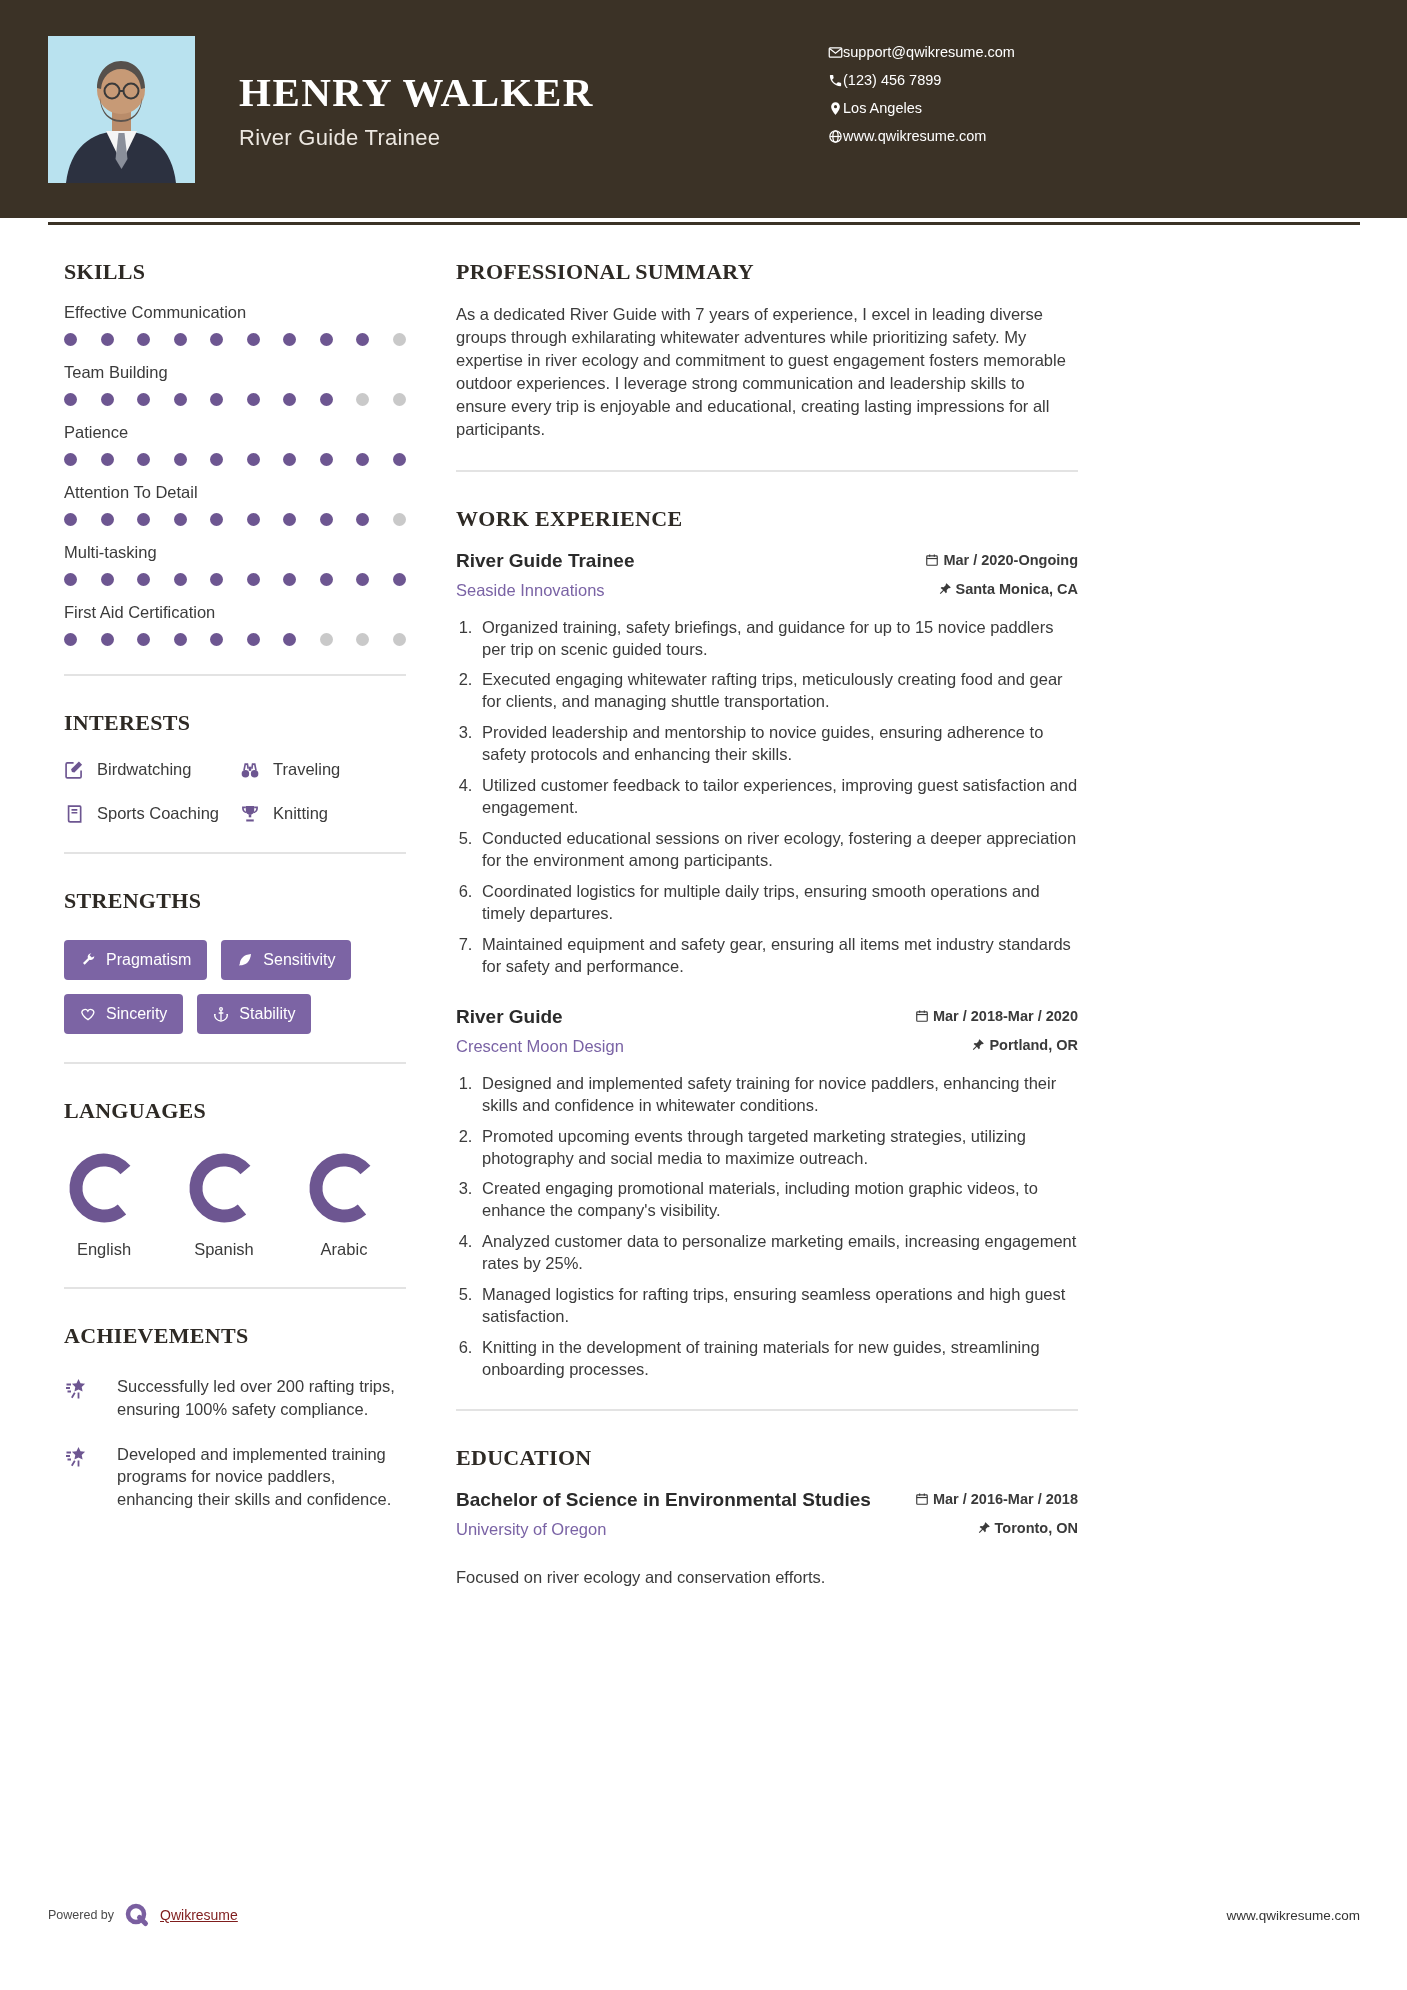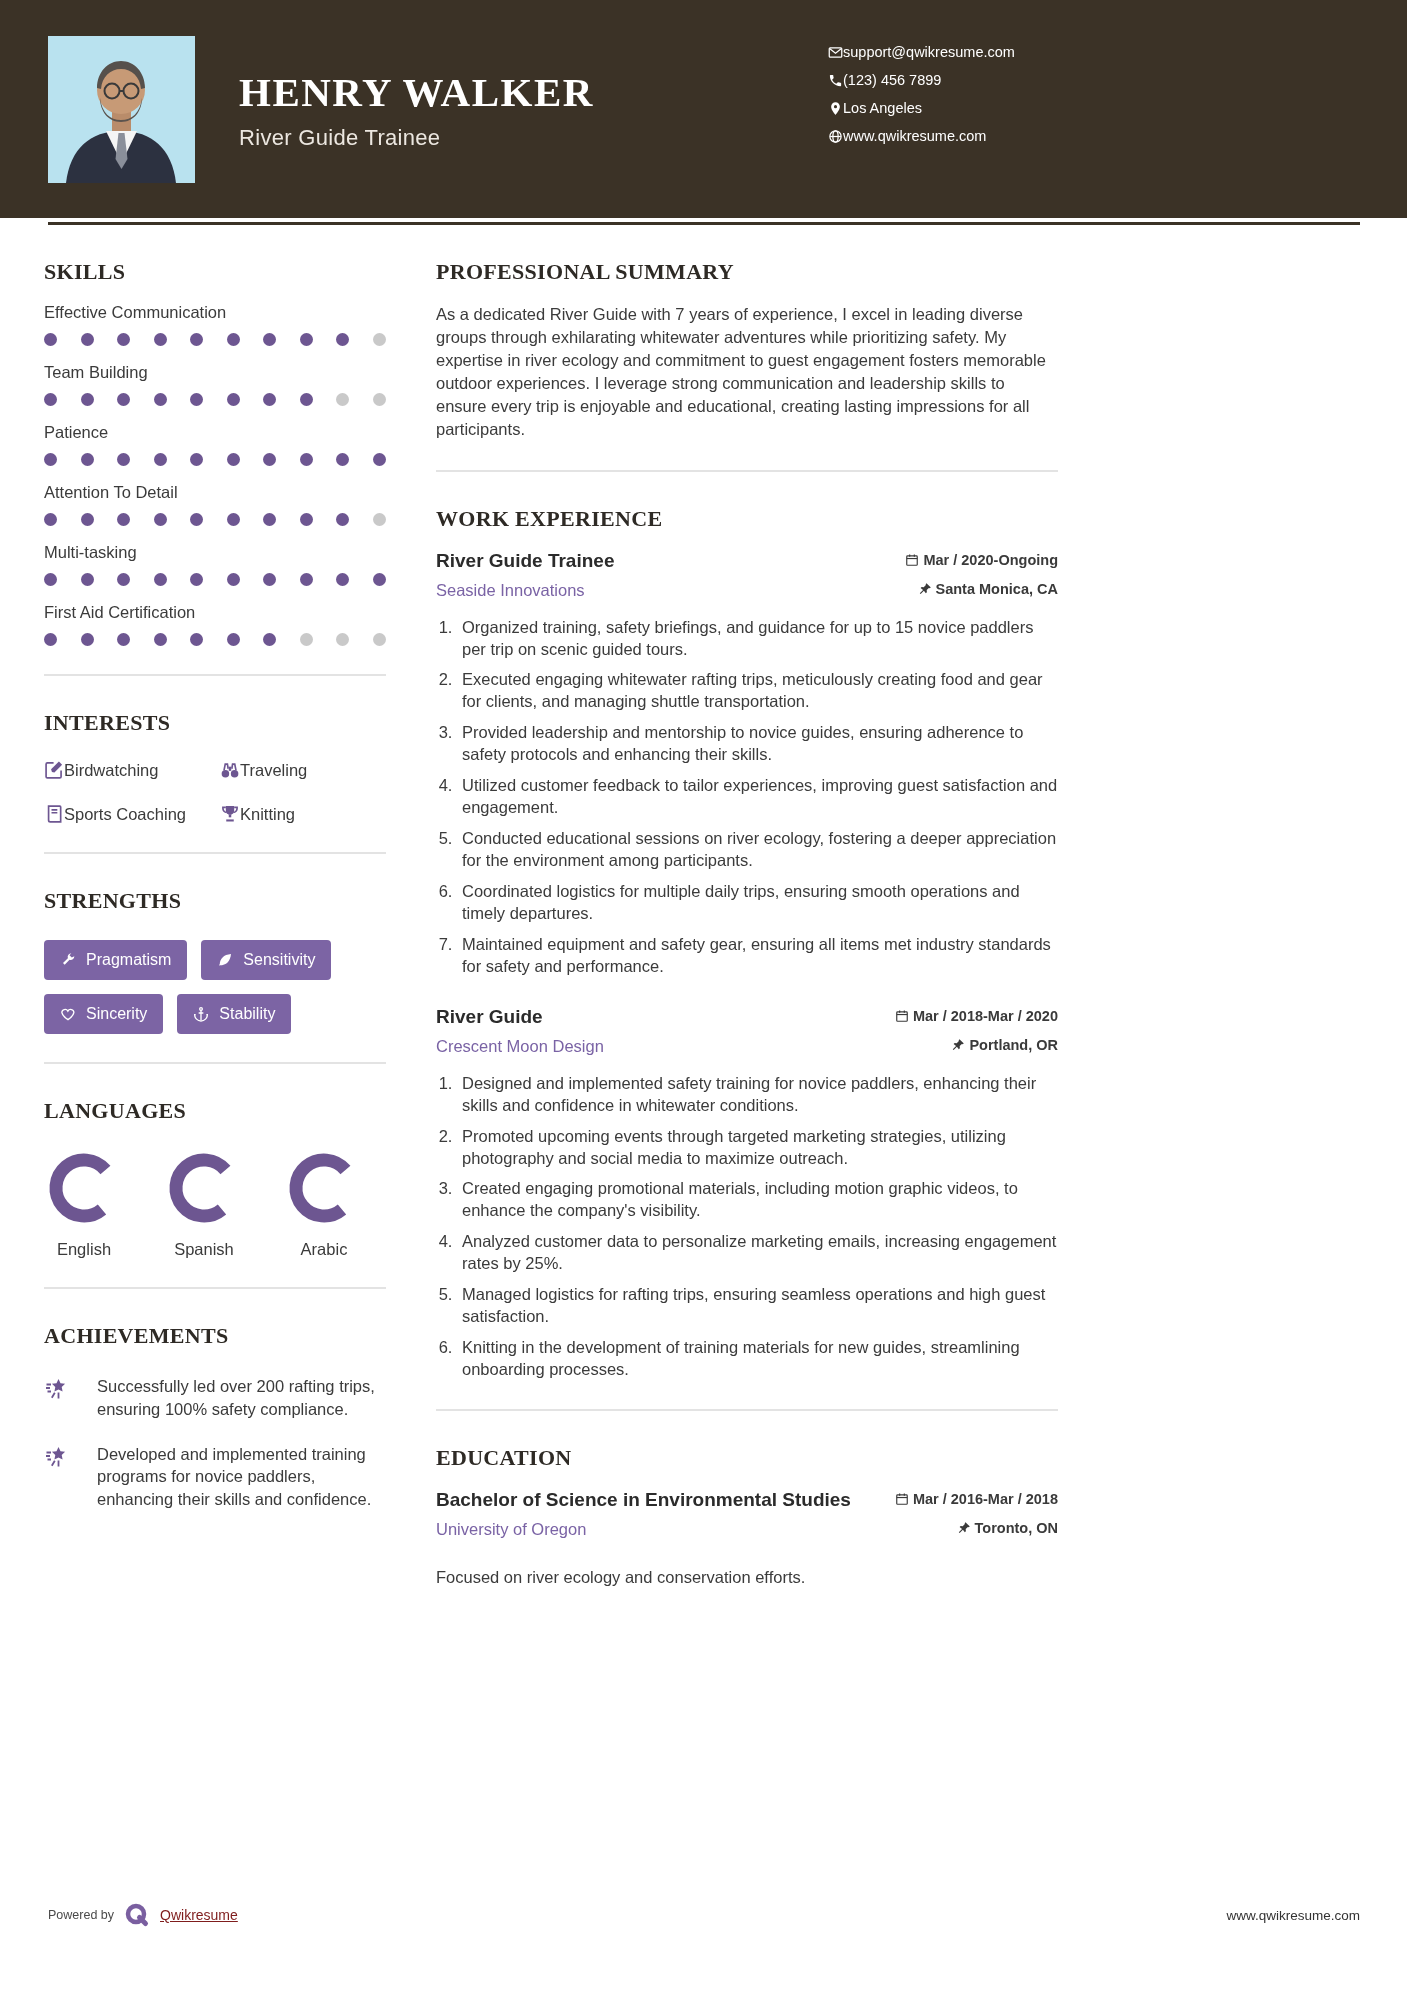--- a/index.html
+++ b/index.html
@@ -14,36 +14,36 @@
   .name { margin: 0 0 9px; font-family: "Liberation Serif", serif; font-weight: 700; font-size: 41px; letter-spacing: 1.5px; color: #ffffff; }
   .role { font-size: 22px; color: #ece7e0; letter-spacing: 0.3px; }
   .contacts { position: absolute; left: 828px; top: 44px; margin: 0; padding: 0; list-style: none; }
   .contact { display: flex; align-items: center; margin-bottom: 12px; color: #ffffff; font-size: 14.5px; }
   .contact .icon { width: 15px; height: 15px; color: #ffffff; }
   .icon { display: inline-flex; flex: none; }
   .icon svg { width: 100%; height: 100%; display: block; }
   .header-rule { height: 3px; background: var(--header-bg, #3b3226); margin: 4px 47px 0 48px; }
 
   
-  .columns { display: flex; padding: 0 44px; }
+  .columns { display: flex; padding: 0 64px; }
   .col-left { width: 342px; margin-right: 50px; flex: none; }
   .col-right { width: 622px; flex: none; }
   .sec { font-family: "Liberation Serif", serif; font-size: 22px; font-weight: 700; color: #2e2a25; letter-spacing: 0.3px; margin: 34px 0 18px; }
   .div { border: 0; border-top: 2px solid #e3e3e3; margin: 28px 0 0; }
 
   
   .skill { margin-bottom: 17px; }
   .skill-name { font-size: 16.5px; margin-bottom: 11px; color: #3b3b3b; }
   .dots { display: flex; justify-content: space-between; width: 342px; }
   .dot { width: 13px; height: 13px; border-radius: 50%; background: #c9c9c9; }
   .dot.filled { background: var(--accent, #6d5691); }
 
   
   .interests { display: grid; grid-template-columns: 176px auto; row-gap: 24px; margin-top: 24px; }
-  .interest { display: flex; align-items: center; gap: 0; font-size: 16.5px; color: #3b3b3b; }
+  .interest { display: flex; align-items: flex-start; gap: 13px; font-size: 16.5px; color: #3b3b3b; }
   .interest .icon { width: 20px; height: 20px; color: var(--accent, #6d5691); }
 
   
   .strengths { display: flex; flex-wrap: wrap; gap: 14px; margin-top: 26px; }
   .badge { display: inline-flex; align-items: center; gap: 10px; background: var(--badge, #7c64a4); color: #ffffff; font-size: 16px; padding: 11px 16px; border-radius: 4px; justify-content: center; }
   .badge .icon { width: 16px; height: 16px; color: #ffffff; }
 
   
   .langs { display: flex; gap: 40px; margin-top: 26px; }
   .lang { width: 80px; text-align: center; }

